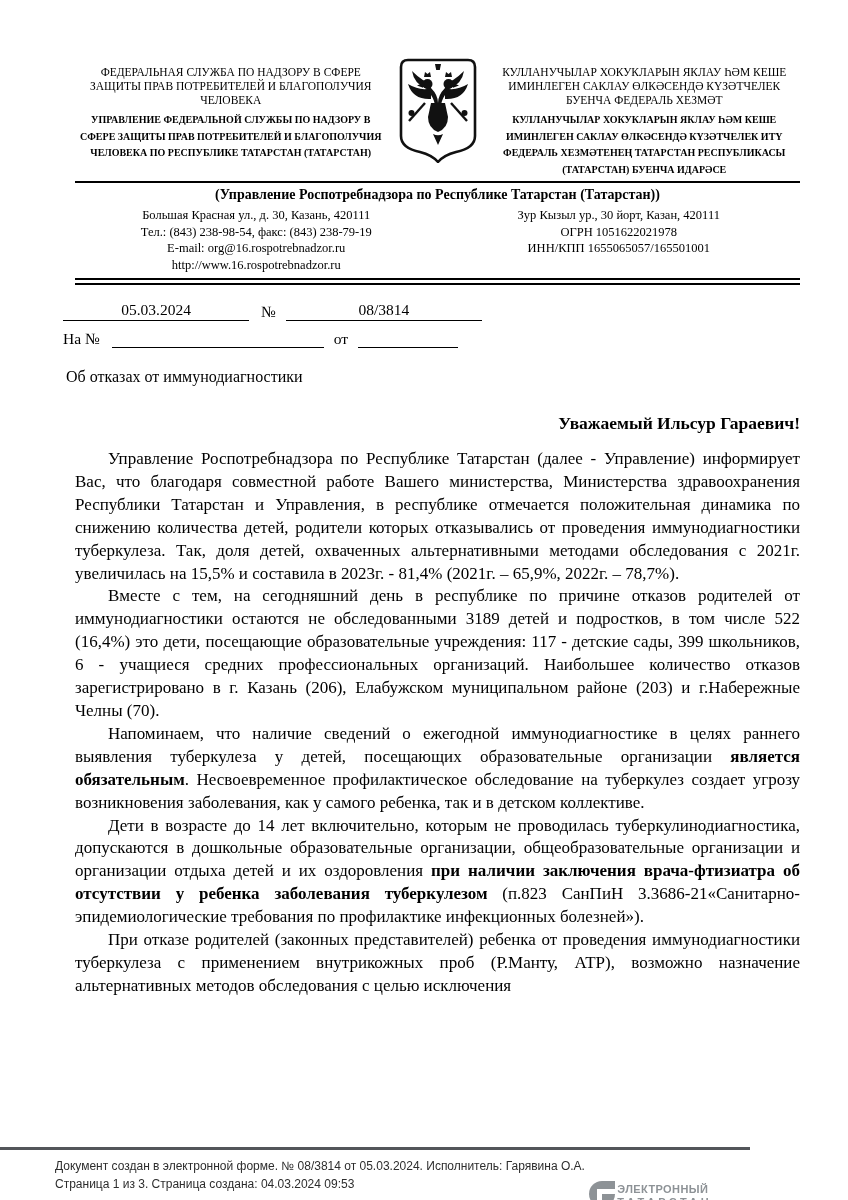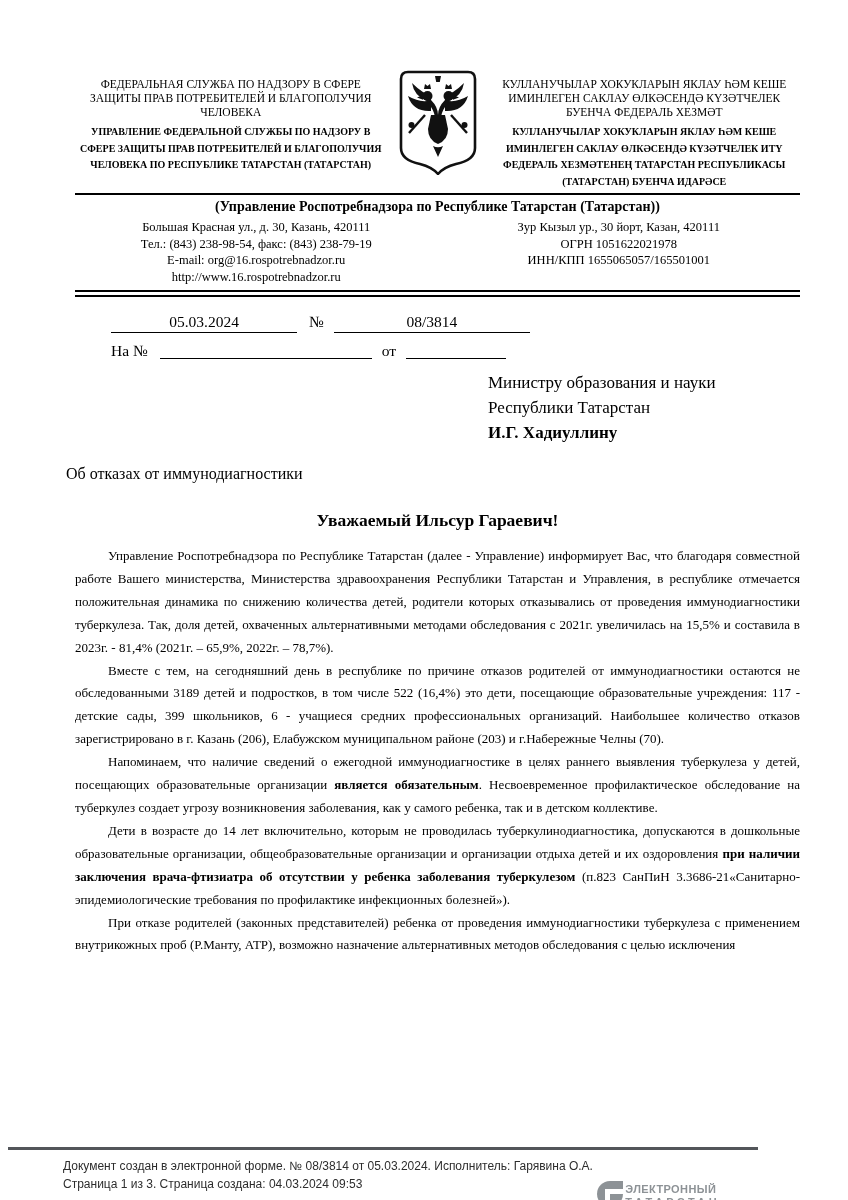--- a/index.html
+++ b/index.html
@@ -5,53 +5,53 @@
   html,body{margin:0;padding:0;background:#ffffff;}
   .page{
     position:relative;
     width:848px;height:1200px;
     background:#ffffff;
     color:#000;
     font-family:"Liberation Serif","DejaVu Serif",serif;
     overflow:hidden;
   }
   
-  .letterhead{padding-top:57px;margin:12px 48px 0 75px;}
+  .letterhead{padding-top:57px;margin:0 48px 0 75px;}
   .lh-grid{display:grid;grid-template-columns:1fr 86px 1fr;column-gap:8px;align-items:start;}
   .lh-col{padding-top:8px;text-align:center;}
   .org-small{font-size:11.5px;line-height:14px;}
   .org-bold{font-size:10px;line-height:16.5px;font-weight:bold;margin-top:5px;}
   .emblem{display:flex;justify-content:center;align-items:flex-start;}
   .lh-rule{border-top:2px solid #000;margin-top:3px;}
   .org-name{text-align:center;font-weight:bold;font-size:14px;margin-top:4px;}
   .addr-grid{display:grid;grid-template-columns:1fr 1fr;margin-top:4px;}
   .addr{font-size:12.5px;line-height:16.5px;text-align:center;}
   .double-rule{margin-top:5px;height:3px;border-top:2px solid #000;border-bottom:2px solid #000;}
   
   .refline{margin:16px 48px 0 63px;font-size:15.5px;}
-  .ref-row{display:flex;align-items:flex-start;margin-left:48px;}
+  .ref-row{display:flex;align-items:flex-end;}
   .ref-row + .ref-row{margin-top:9px;}
   .blank{display:inline-block;border-bottom:1.5px solid #000;text-align:center;padding-bottom:1px;min-height:17px;box-sizing:border-box;}
   .b-date{width:186px;}
   .no-label{margin:0 10px 0 12px;}
   .b-num{width:196px;}
   .b-ref{width:212px;margin-left:12px;}
   .ot-label{margin:0 10px;}
   .b-refdate{width:100px;}
   
   .recipient{margin:10px 0 0 488px;font-size:17px;line-height:25px;}
   .recipient .name{font-weight:bold;}
   
   .subject{margin:20px 0 0 66px;font-size:16px;}
-  .salutation{margin:27px 48px 0 75px;text-align:center;font-weight:bold;font-size:17.5px;}
+  .salutation{margin:27px 48px 0 75px;text-align:right;font-weight:bold;font-size:17.5px;}
   .body{margin:14px 48px 0 75px;}
-  .body p{margin:0;text-align:justify;text-indent:33px;font-size:13px;line-height:22.9px;}
+  .body p{margin:0;text-align:justify;text-indent:33px;font-size:17px;line-height:22.9px;}
   .body b{font-weight:bold;}
   
-  .footer{position:absolute;left:8px;bottom:0;width:750px;height:53px;box-sizing:border-box;}
+  .footer{position:absolute;left:0;bottom:0;width:750px;height:53px;box-sizing:border-box;}
   .footer-rule{border-top:3px solid #53565a;}
   .footer-inner{display:flex;justify-content:space-between;align-items:flex-start;padding:8px 38px 0 55px;
     font-family:"Liberation Sans","DejaVu Sans",sans-serif;}
   .footer-meta{font-size:12px;line-height:17.5px;color:#2d2d2d;}
   .footer-logo{display:flex;align-items:center;gap:0;margin-top:21px;}
   .logo-text{color:#8d9296;font-weight:bold;text-align:left;}
   .logo-line1{font-size:11px;letter-spacing:0.4px;line-height:13px;}
   .logo-line2{font-size:11px;letter-spacing:3.4px;line-height:13px;}
 </style>
 </head>
@@ -118,25 +118,20 @@
       <span class="blank b-num"><span>08/3814</span></span>
     </div>
     <div class="ref-row">
       <span>На №</span>
       <span class="blank b-ref"></span>
       <span class="ot-label">от</span>
       <span class="blank b-refdate"></span>
     </div>
   </section>
 
-  <section class="recipient">
-    <div>Министру образования и науки</div>
-    <div>Республики Татарстан</div>
-    <div class="name">И.Г. Хадиуллину</div>
-  </section>
 
   <div class="subject">Об отказах от иммунодиагностики</div>
   <div class="salutation">Уважаемый Ильсур Гараевич!</div>
 
   <main class="body">
       <p><span>Управление Роспотребнадзора по Республике Татарстан (далее - Управление) информирует Вас, что благодаря совместной работе Вашего министерства, Министерства здравоохранения Республики Татарстан и Управления, в республике отмечается положительная динамика по снижению количества детей, родители которых отказывались от проведения иммунодиагностики туберкулеза. Так, доля детей, охваченных альтернативными методами обследования с 2021г. увеличилась на 15,5% и составила в 2023г. - 81,4% (2021г. – 65,9%, 2022г. – 78,7%).</span></p>
       <p><span>Вместе с тем, на сегодняшний день в республике по причине отказов родителей от иммунодиагностики остаются не обследованными 3189 детей и подростков, в том числе 522 (16,4%) это дети, посещающие образовательные учреждения: 117 - детские сады, 399 школьников, 6 - учащиеся средних профессиональных организаций. Наибольшее количество отказов зарегистрировано в г. Казань (206), Елабужском муниципальном районе (203) и г.Набережные Челны (70).</span></p>
       <p><span>Напоминаем, что наличие сведений о ежегодной иммунодиагностике в целях раннего выявления туберкулеза у детей, посещающих образовательные организации </span><b>является обязательным</b><span>. Несвоевременное профилактическое обследование на туберкулез создает угрозу возникновения заболевания, как у самого ребенка, так и в детском коллективе.</span></p>
       <p><span>Дети в возрасте до 14 лет включительно, которым не проводилась туберкулинодиагностика, допускаются в дошкольные образовательные организации, общеобразовательные организации и организации отдыха детей и их оздоровления </span><b>при наличии заключения врача-фтизиатра об отсутствии у ребенка заболевания туберкулезом</b><span> (п.823 СанПиН 3.3686-21«Санитарно-эпидемиологические требования по профилактике инфекционных болезней»).</span></p>
       <p><span>При отказе родителей (законных представителей) ребенка от проведения иммунодиагностики туберкулеза с применением внутрикожных проб (Р.Манту, АТР), возможно назначение альтернативных методов обследования с целью исключения</span></p>

